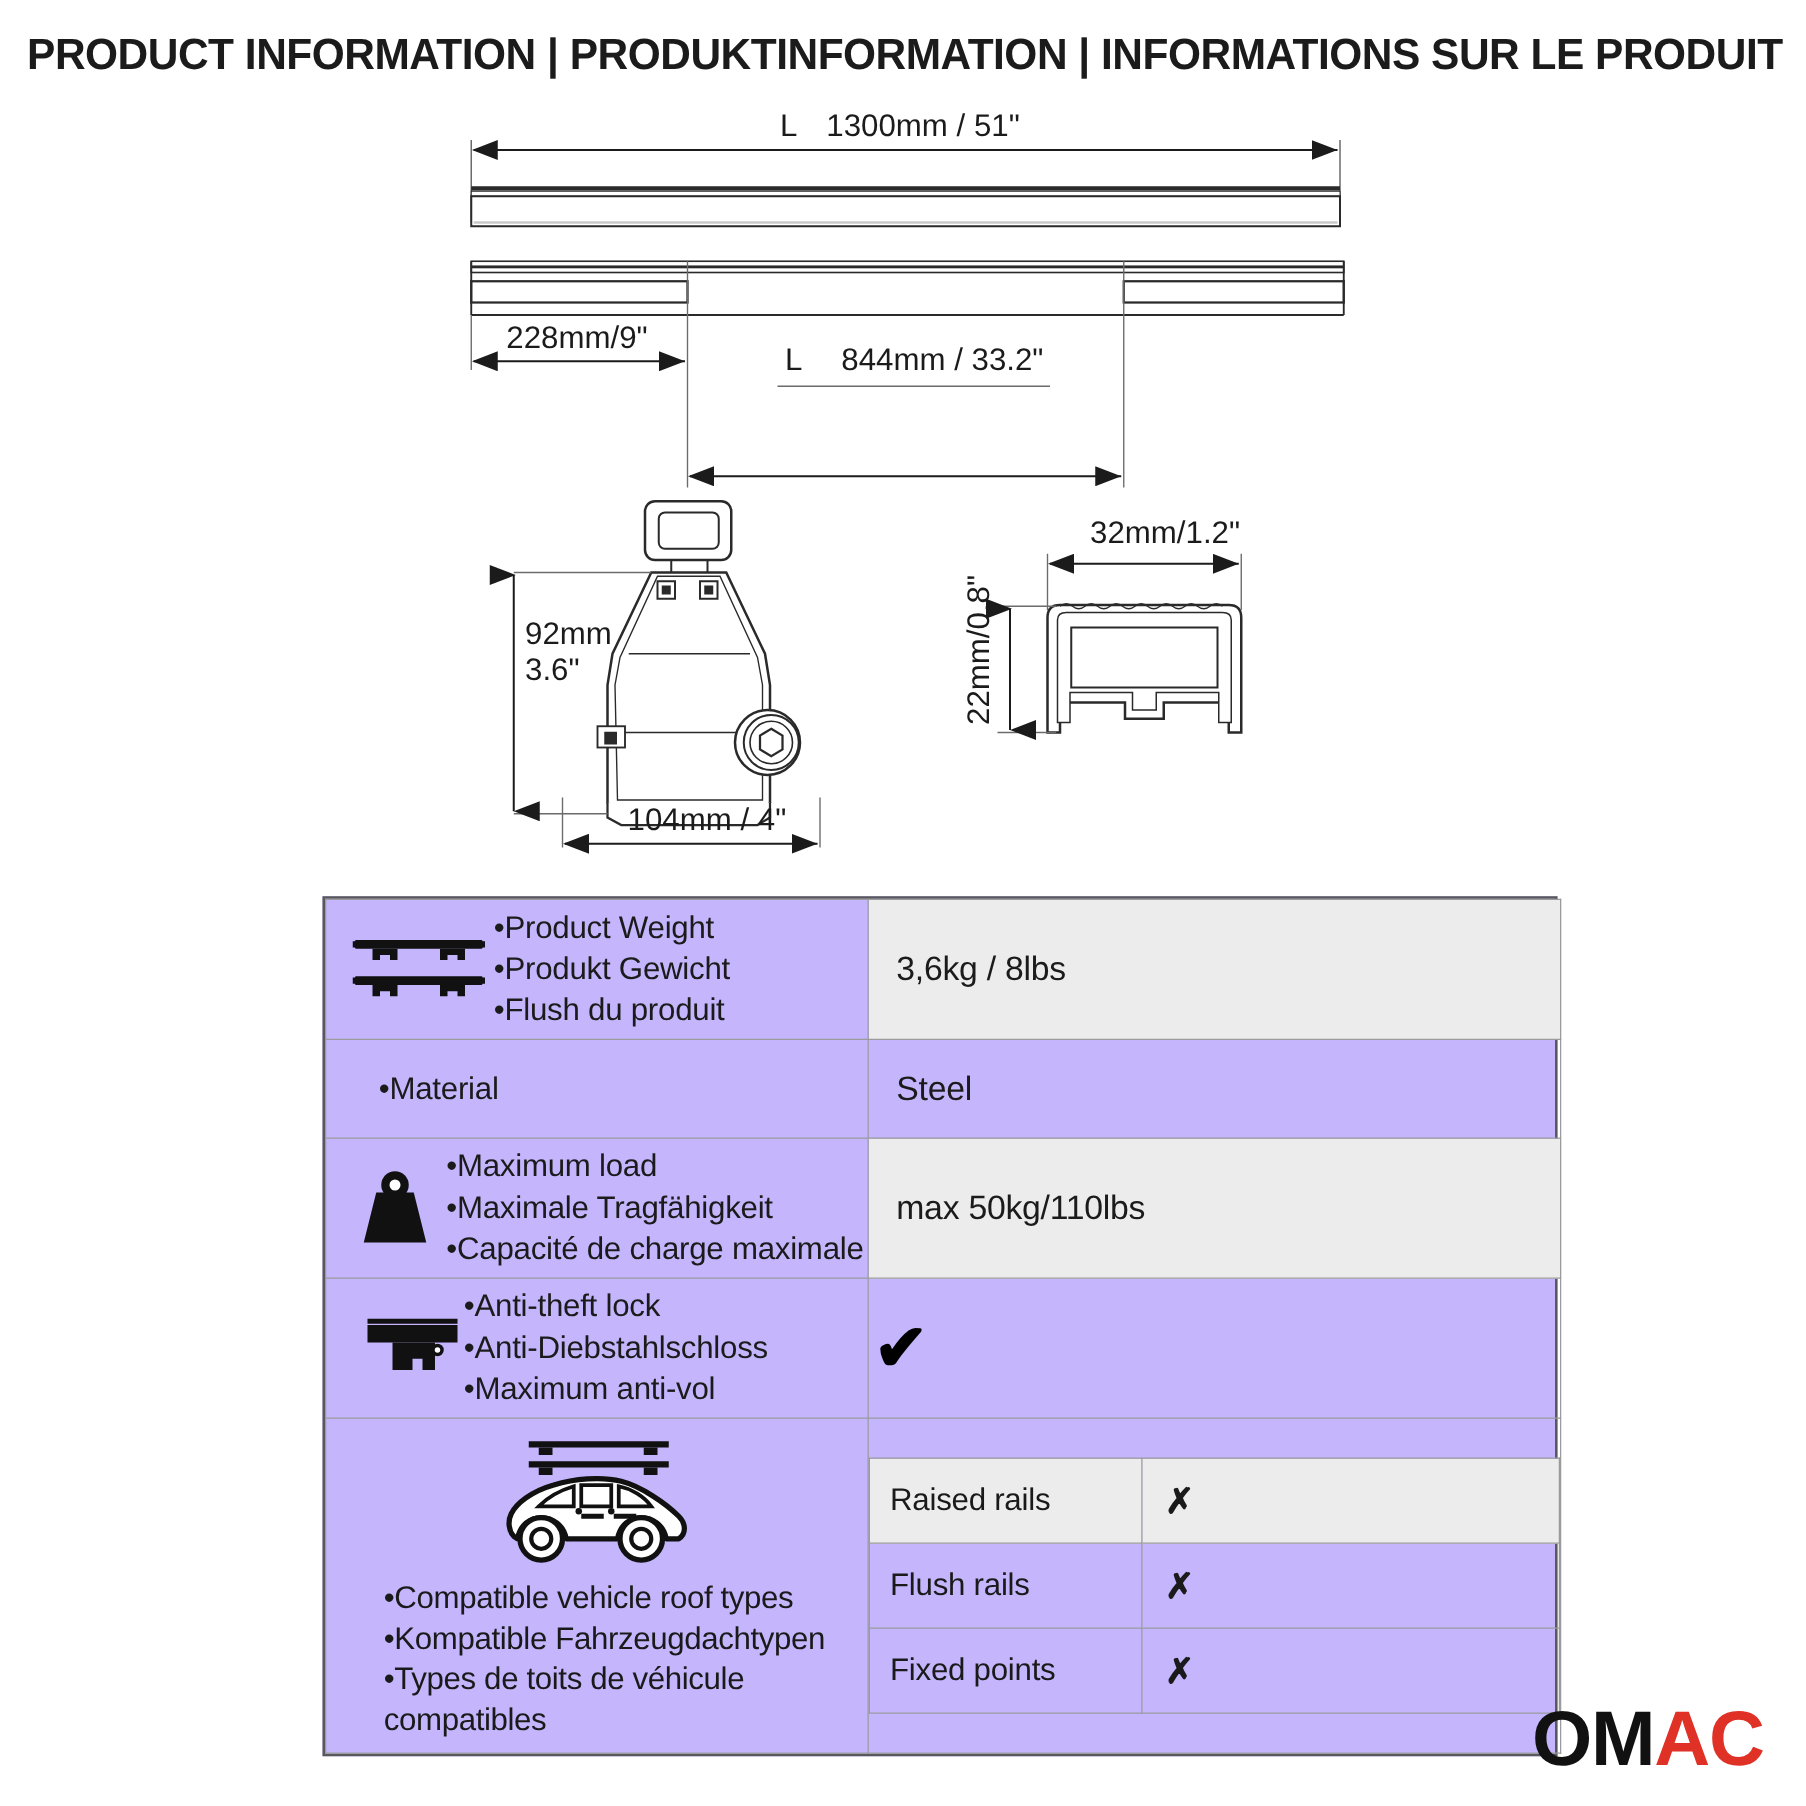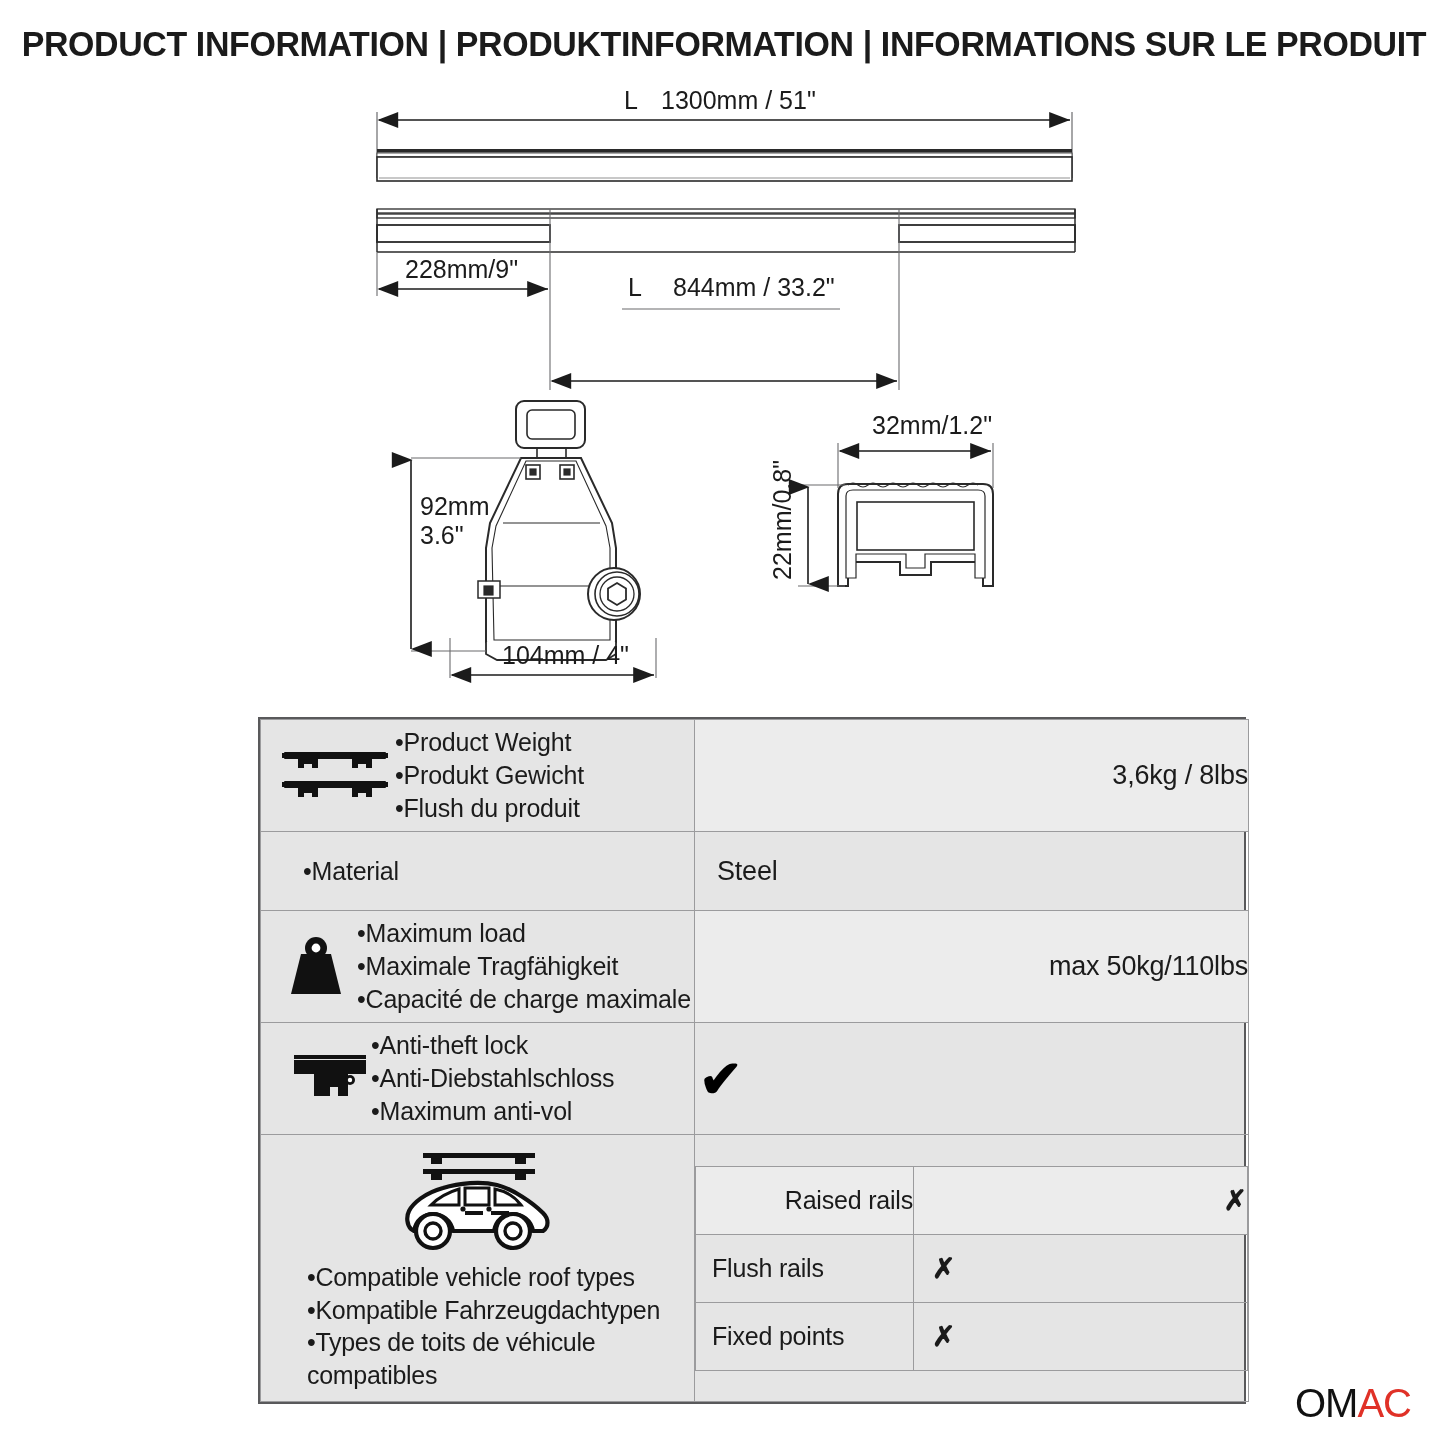--- a/index.html
+++ b/index.html
@@ -39,21 +39,21 @@
   }
   .drawing svg { display: block; }
 
   
   .spec-table {
     position: absolute;
     left: 258px; top: 717px;
     width: 988px;
     border: 2px solid #59595b;
     border-collapse: collapse;
-    background: #e5e5e5;
+    background: #c4b5fd;
   }
   .spec-table table {
     width: 100%;
     border-collapse: collapse;
     table-layout: fixed;
   }
   .spec-table td {
     border: 1px solid #9b9b9d;
     vertical-align: middle;
     padding: 0;
@@ -81,21 +81,21 @@
     color: #1b1b1b;
     letter-spacing: -0.2px;
     white-space: nowrap;
   }
   .value-cell {
     padding: 10px 0 10px 22px;
     font-size: 27px;
     color: #1b1b1b;
     letter-spacing: -0.2px;
   }
-  .shade { background: #ececec; text-align: right; }
+  .shade { background: #ececec; }
   .mark {
     font-size: 34px;
     line-height: 1;
     font-weight: 700;
     color: #000;
   }
   .mark.big {
     font-size: 52px;
     font-weight: 700;
     padding-left: 4px;
@@ -127,22 +127,22 @@
     line-height: 1.3;
     letter-spacing: -0.3px;
     padding-left: 38px;
     padding-top: 6px;
   }
 
   
   .logo {
     position: absolute;
     right: 34px; bottom: 22px;
-    font-weight: 400;
-    font-size: 40px;
+    font-weight: 700;
+    font-size: 62px;
     letter-spacing: -1px;
     line-height: 1;
   }
   .logo .om { color: #111111; }
   .logo .ac { color: #e03127; }
 </style>
 </head>
 <body>
 
 <div class="title-bar">

